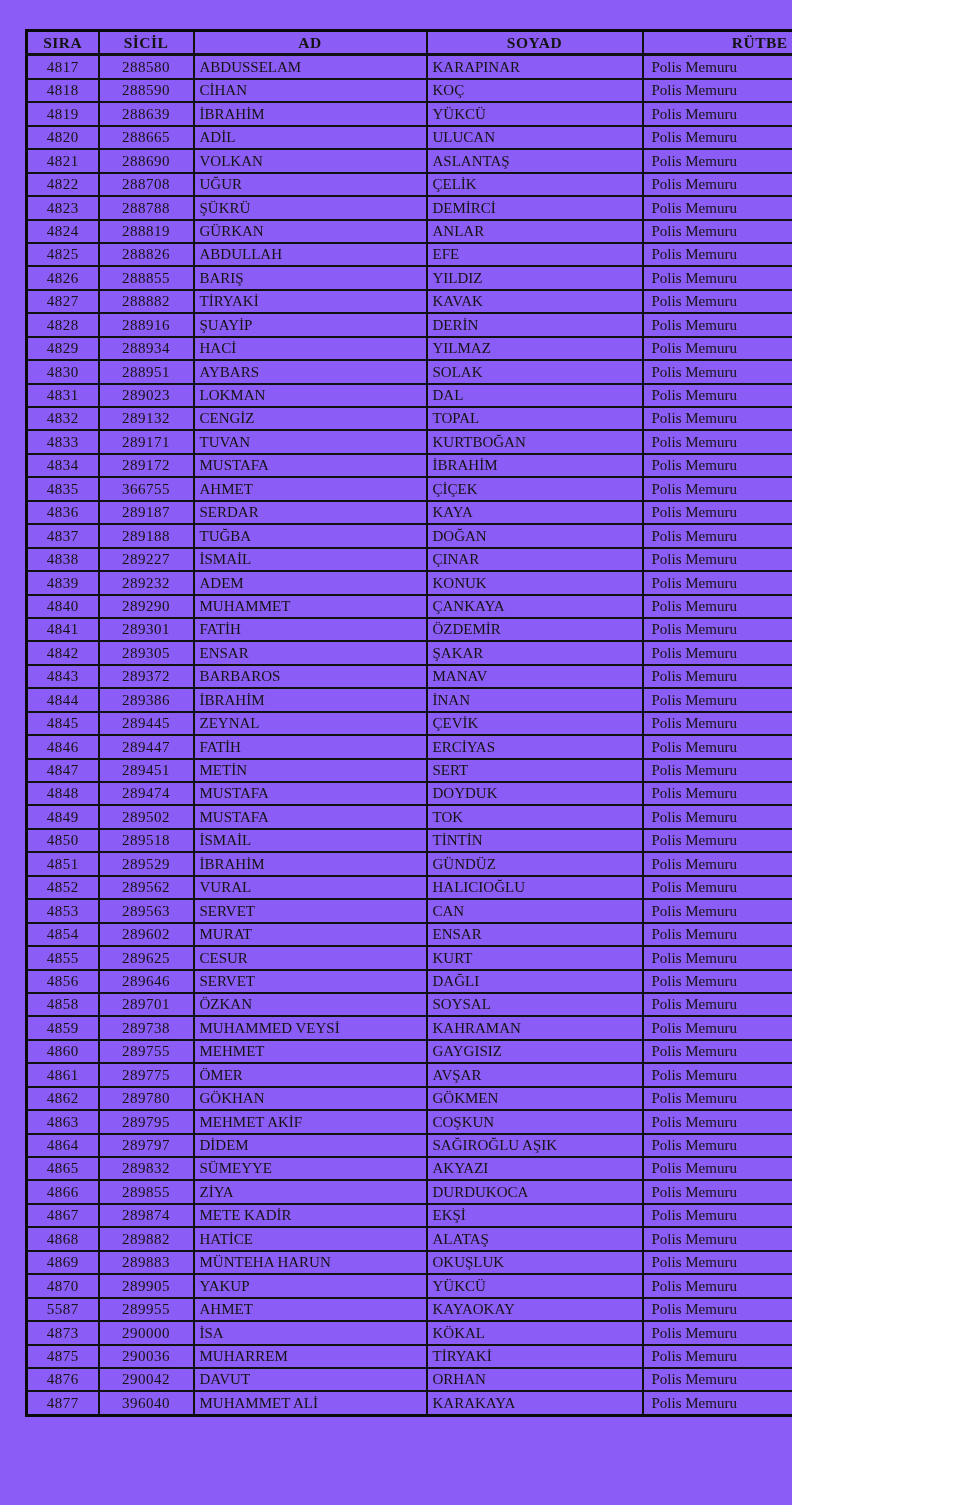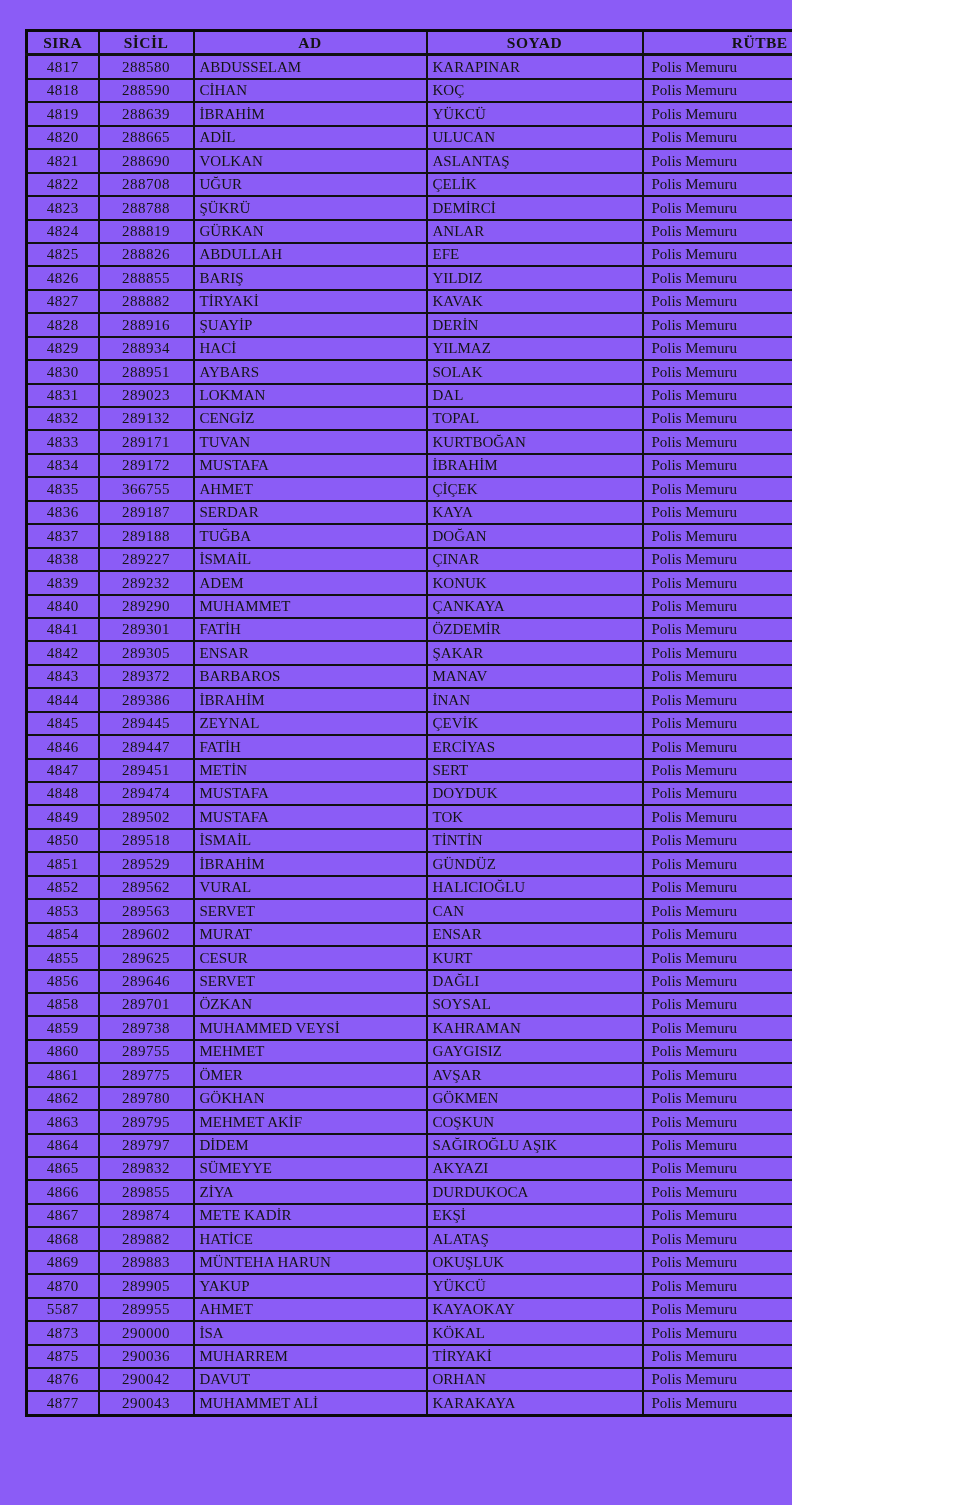--- a/index.html
+++ b/index.html
@@ -472,21 +472,21 @@
     </tr>
         <tr>
       <td class="c-sira">4876</td>
       <td class="c-sicil">290042</td>
       <td class="c-ad">DAVUT</td>
       <td class="c-soyad">ORHAN</td>
       <td class="c-rutbe">Polis Memuru</td>
     </tr>
         <tr>
       <td class="c-sira">4877</td>
-      <td class="c-sicil">290043</td>
+      <td class="c-sicil">396040</td>
       <td class="c-ad">MUHAMMET ALİ</td>
       <td class="c-soyad">KARAKAYA</td>
       <td class="c-rutbe">Polis Memuru</td>
     </tr>
       </tbody>
   </table>
 
 </div>
 
 </body></html>

